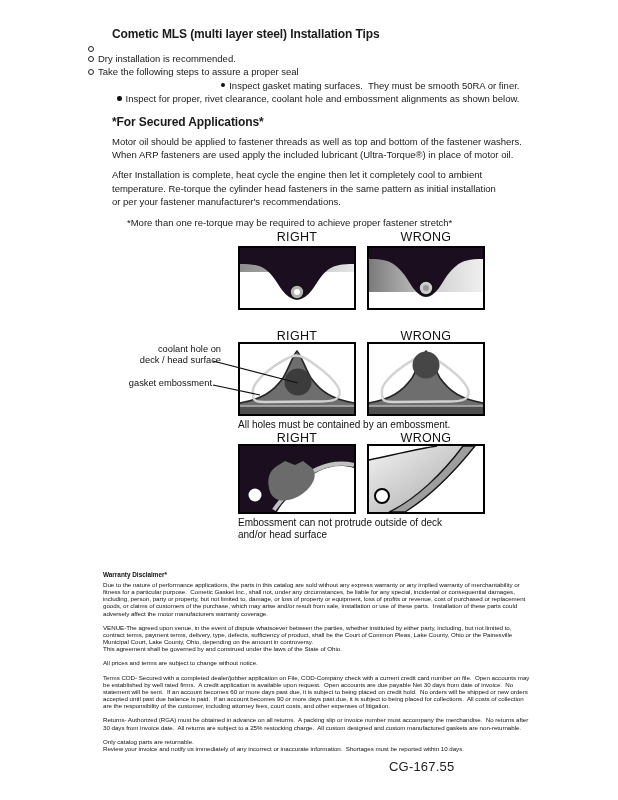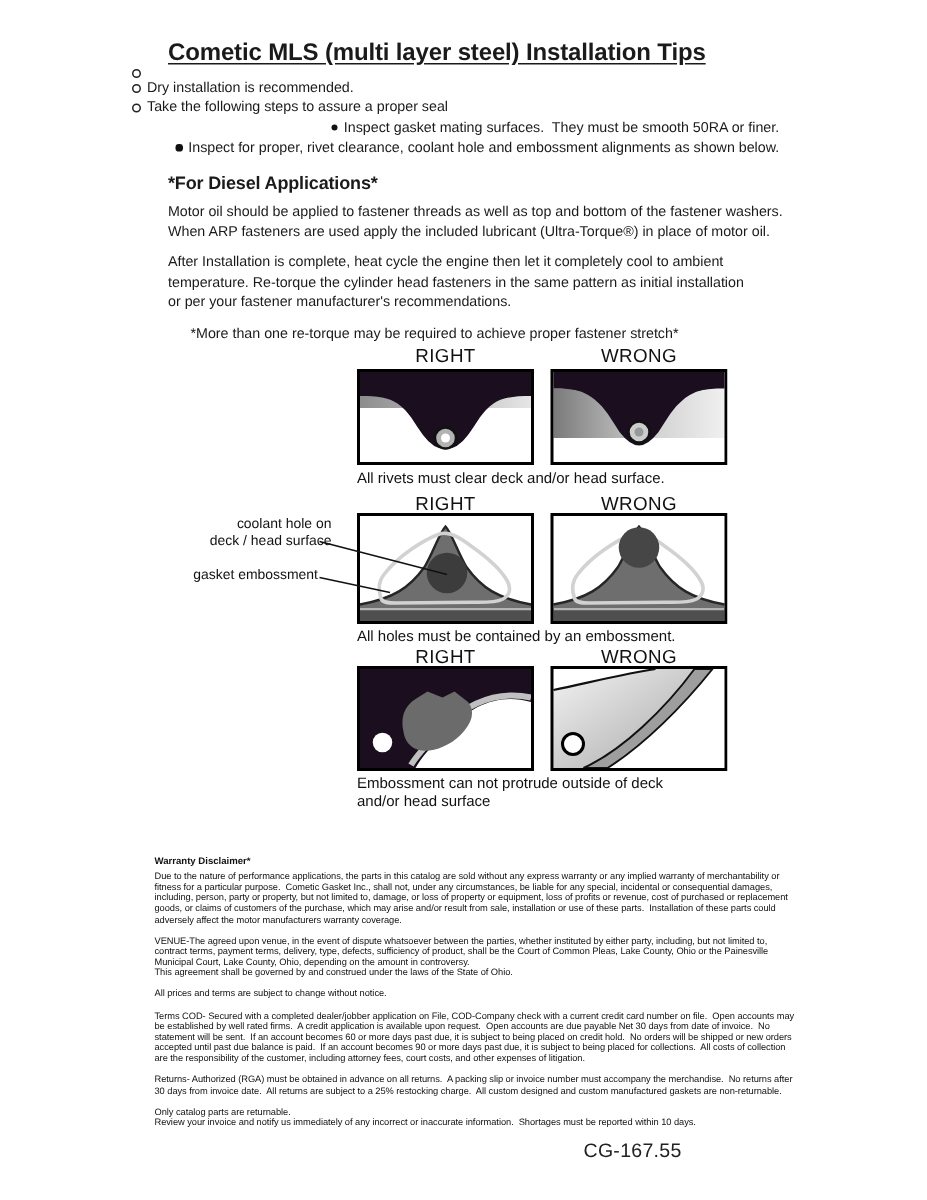--- a/index.html
+++ b/index.html
@@ -3,22 +3,22 @@
 <meta charset="utf-8">
 <style>
   html,body{margin:0;padding:0;background:#ffffff;}
   .page{
     position:relative;width:618px;height:800px;background:#fff;overflow:hidden;
     font-family:"Liberation Sans","DejaVu Sans",sans-serif;color:#1a1a1a;
   }
   .abs{position:absolute;}
   .pre{white-space:pre-wrap;}
   .title{
-    font-size:16px;font-weight:700;letter-spacing:-0.1px;
-    text-decoration:underline;text-underline-offset:2px;
+    font-size:12px;font-weight:700;letter-spacing:-0.1px;
+    text-underline-offset:2px;
   }
   .bullets{font-size:9.5px;line-height:13.4px;}
   .b-row{display:flex;align-items:flex-start;}
   .b-dot{flex:0 0 auto;width:4px;height:4px;border:1px solid #222;border-radius:50%;margin:4px 4px 0 0;}
   .b-dot-f{flex:0 0 auto;width:4.5px;height:4.5px;background:#111;border-radius:50%;margin:4px 4px 0 0;}
   .sub{margin-left:29px;justify-content:flex-end;}
   .h2{font-size:12px;font-weight:700;letter-spacing:-0.1px;}
   .body-p{font-size:9.5px;line-height:13.2px;white-space:pre-wrap;margin:0;}
   .diesel .body-p{margin-top:6px;}
   .dgm-label{font-size:12.5px;letter-spacing:0.3px;color:#111;text-align:center;width:118px;}
@@ -52,21 +52,21 @@
       <span class="b-dot-f"></span>
       <span class="pre">Inspect gasket mating surfaces.  They must be smooth 50RA or finer.</span>
     </div>
     <div class="b-row sub">
       <span class="b-dot-f"></span>
       <span class="pre">Inspect for proper, rivet clearance, coolant hole and embossment alignments as shown below.</span>
     </div>
   </div>
 
   <div class="abs diesel" style="left:112px;top:115px;">
-    <div class="h2">*For Diesel Applications*</div>
+    <div class="h2">*For Secured Applications*</div>
     <p class="body-p">Motor oil should be applied to fastener threads as well as top and bottom of the fastener washers.
 When ARP fasteners are used apply the included lubricant (Ultra-Torque®) in place of motor oil.</p>
     <p class="body-p" style="margin-top:7px;">After Installation is complete, heat cycle the engine then let it completely cool to ambient
 temperature. Re-torque the cylinder head fasteners in the same pattern as initial installation
 or per your fastener manufacturer's recommendations.</p>
     <p class="body-p" style="margin-top:8px;margin-left:15px;">*More than one re-torque may be required to achieve proper fastener stretch*</p>
   </div>
 
   <div class="abs dgm-label" style="left:238px;top:230px;">RIGHT</div>
   <div class="abs dgm-label" style="left:367px;top:230px;">WRONG</div>
@@ -98,21 +98,20 @@
     <g transform="translate(129,0)">
       <rect x="1" y="1" width="116" height="62" fill="#ffffff"></rect>
       <rect x="2" y="13" width="114" height="33" fill="url(#gDeckW)"></rect>
       <rect x="2" y="46" width="114" height="16" fill="#ffffff"></rect>
       <path d="M2,2 H116 V13 C102,13 96,14.5 89,20 C81,26.5 78,33 72,42 Q65,51 59,51 Q53,51 46,42 C40,33 37,26.5 29,20 C22,14.5 16,13 2,13 Z" fill="#1a0e1f"></path>
       <circle cx="59" cy="42" r="7" fill="#cccccc" stroke="#111" stroke-width="1.6"></circle>
       <circle cx="59" cy="42" r="3" fill="#989898"></circle>
       <rect x="1" y="1" width="116" height="62" fill="none" stroke="#000" stroke-width="2"></rect>
     </g>
   </svg>
-  <div class="abs caption" style="left:238px;top:314px;">All rivets must clear deck and/or head surface.</div>
 
   <div class="abs dgm-label" style="left:238px;top:329px;">RIGHT</div>
   <div class="abs dgm-label" style="left:367px;top:329px;">WRONG</div>
 
   <div class="abs ann" style="left:109px;top:344px;">coolant hole on
 deck / head surface</div>
   <div class="abs ann" style="left:100px;top:378px;">gasket embossment</div>
 
   <svg class="abs" style="left:108px;top:342px;" width="377" height="74" viewBox="0 0 377 74">
     <g transform="translate(130,0)">

